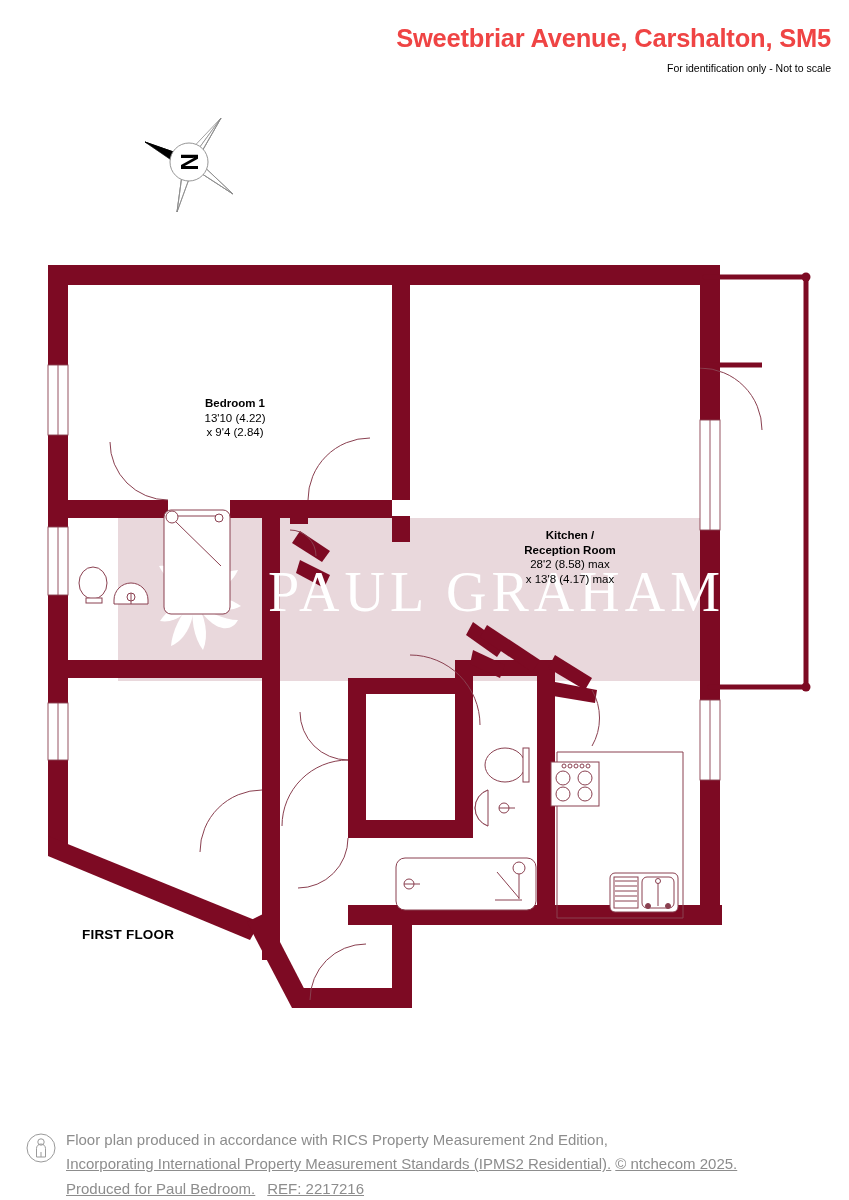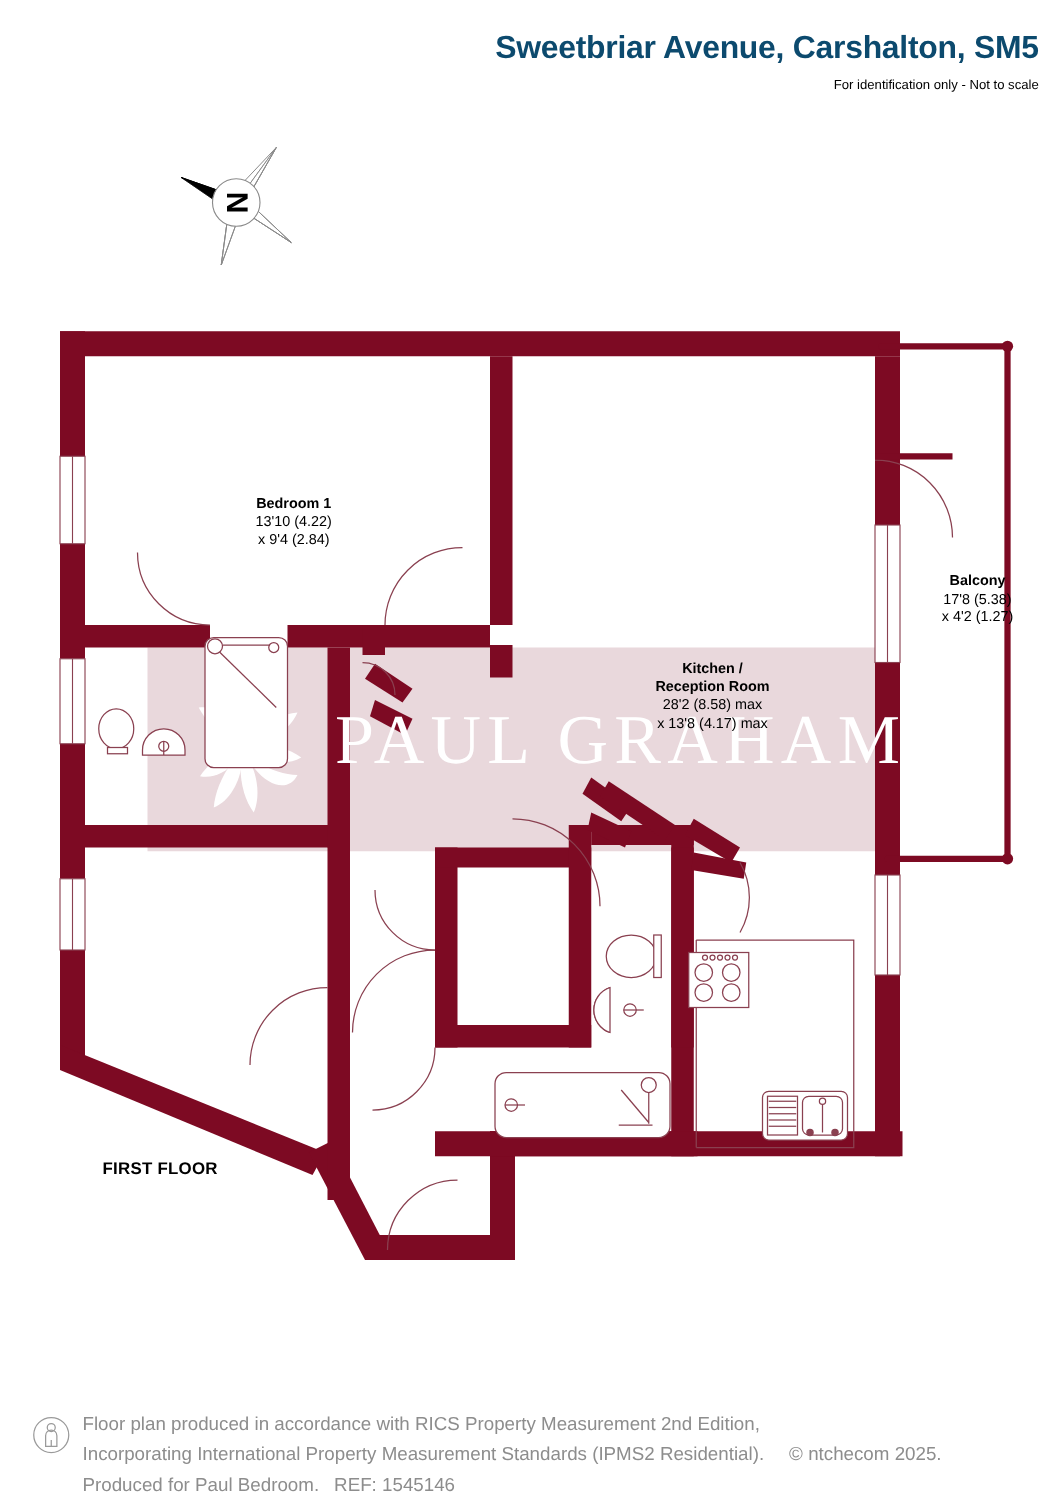--- a/index.html
+++ b/index.html
@@ -27,21 +27,21 @@
   .header {
     position: absolute;
     top: 24px;
     right: 18px;
     text-align: right;
   }
   .header-title {
     font-size: 25.5px;
     font-weight: bold;
     letter-spacing: -0.2px;
-    color: #0c4a6e;
+    color: #ef4444;
     line-height: 1.15;
     white-space: nowrap;
   }
   .header-area {
     font-size: 16.5px;
     font-weight: normal;
     color: #000;
     margin-top: 11px;
     white-space: nowrap;
   }
@@ -131,22 +131,22 @@
     flex: 0 0 30px;
     margin-top: 5px;
   }
   .footer-text {
     font-size: 15px;
     line-height: 1.62;
     color: #8d8d8d;
     white-space: nowrap;
   }
   .footer-line { display: block; }
-  .footer-inline { display: inline; }
-  .copyright { margin-left: 20px; }
+  .footer-inline { display: inline; text-decoration: underline; }
+  .copyright { margin-left: 4px; }
   .ref { margin-left: 12px; }
 </style>
 </head>
 <body>
 
 <div class="page">
 
   <div class="header">
     <div class="header-title">Sweetbriar Avenue, Carshalton, SM5</div>
     <div class="header-note">For identification only - Not to scale</div>
@@ -390,40 +390,35 @@
     <div class="rl-dim">x 9'4 (2.84)</div>
   </div>
 
   <div class="room-label label-kitchen">
     <div class="rl-name">Kitchen /</div>
     <div class="rl-name">Reception Room</div>
     <div class="rl-dim">28'2 (8.58) max</div>
     <div class="rl-dim">x 13'8 (4.17) max</div>
   </div>
 
-  <div class="room-label label-balcony">
-    <div class="rl-name">Balcony</div>
-    <div class="rl-dim">17'8 (5.38)</div>
-    <div class="rl-dim">x 4'2 (1.27)</div>
-  </div>
 
 
   <div class="floor-label">FIRST FLOOR</div>
 
   <div class="footer">
     <svg class="footer-icon" viewBox="0 0 30 30">
       <circle cx="15" cy="15" r="14" fill="none" stroke="#9a9a9a" stroke-width="1"></circle>
       <circle cx="15" cy="9" r="3.2" fill="none" stroke="#9a9a9a" stroke-width="1"></circle>
       <path d="M10.5 15.5 A 4.5 4.5 0 0 1 19.5 15.5 L19.5 24 L10.5 24 Z" fill="none" stroke="#9a9a9a" stroke-width="1"></path>
       <line x1="15" y1="19" x2="15" y2="24" stroke="#9a9a9a" stroke-width="1"></line>
     </svg>
     <div class="footer-text">
       <span class="footer-line">Floor plan produced in accordance with RICS Property Measurement 2nd Edition,</span>
       <span class="footer-line">
         <span class="footer-inline">Incorporating International Property Measurement Standards (IPMS2 Residential).</span><span class="footer-inline copyright">© ntchecom 2025.</span>
       </span>
       <span class="footer-line">
-        <span class="footer-inline">Produced for Paul Bedroom.</span><span class="footer-inline ref">REF: 1545146</span>
+        <span class="footer-inline">Produced for Paul Bedroom.</span><span class="footer-inline ref">REF: 2217216</span>
       </span>
     </div>
   </div>
 
 </div>
 
 </body></html>

